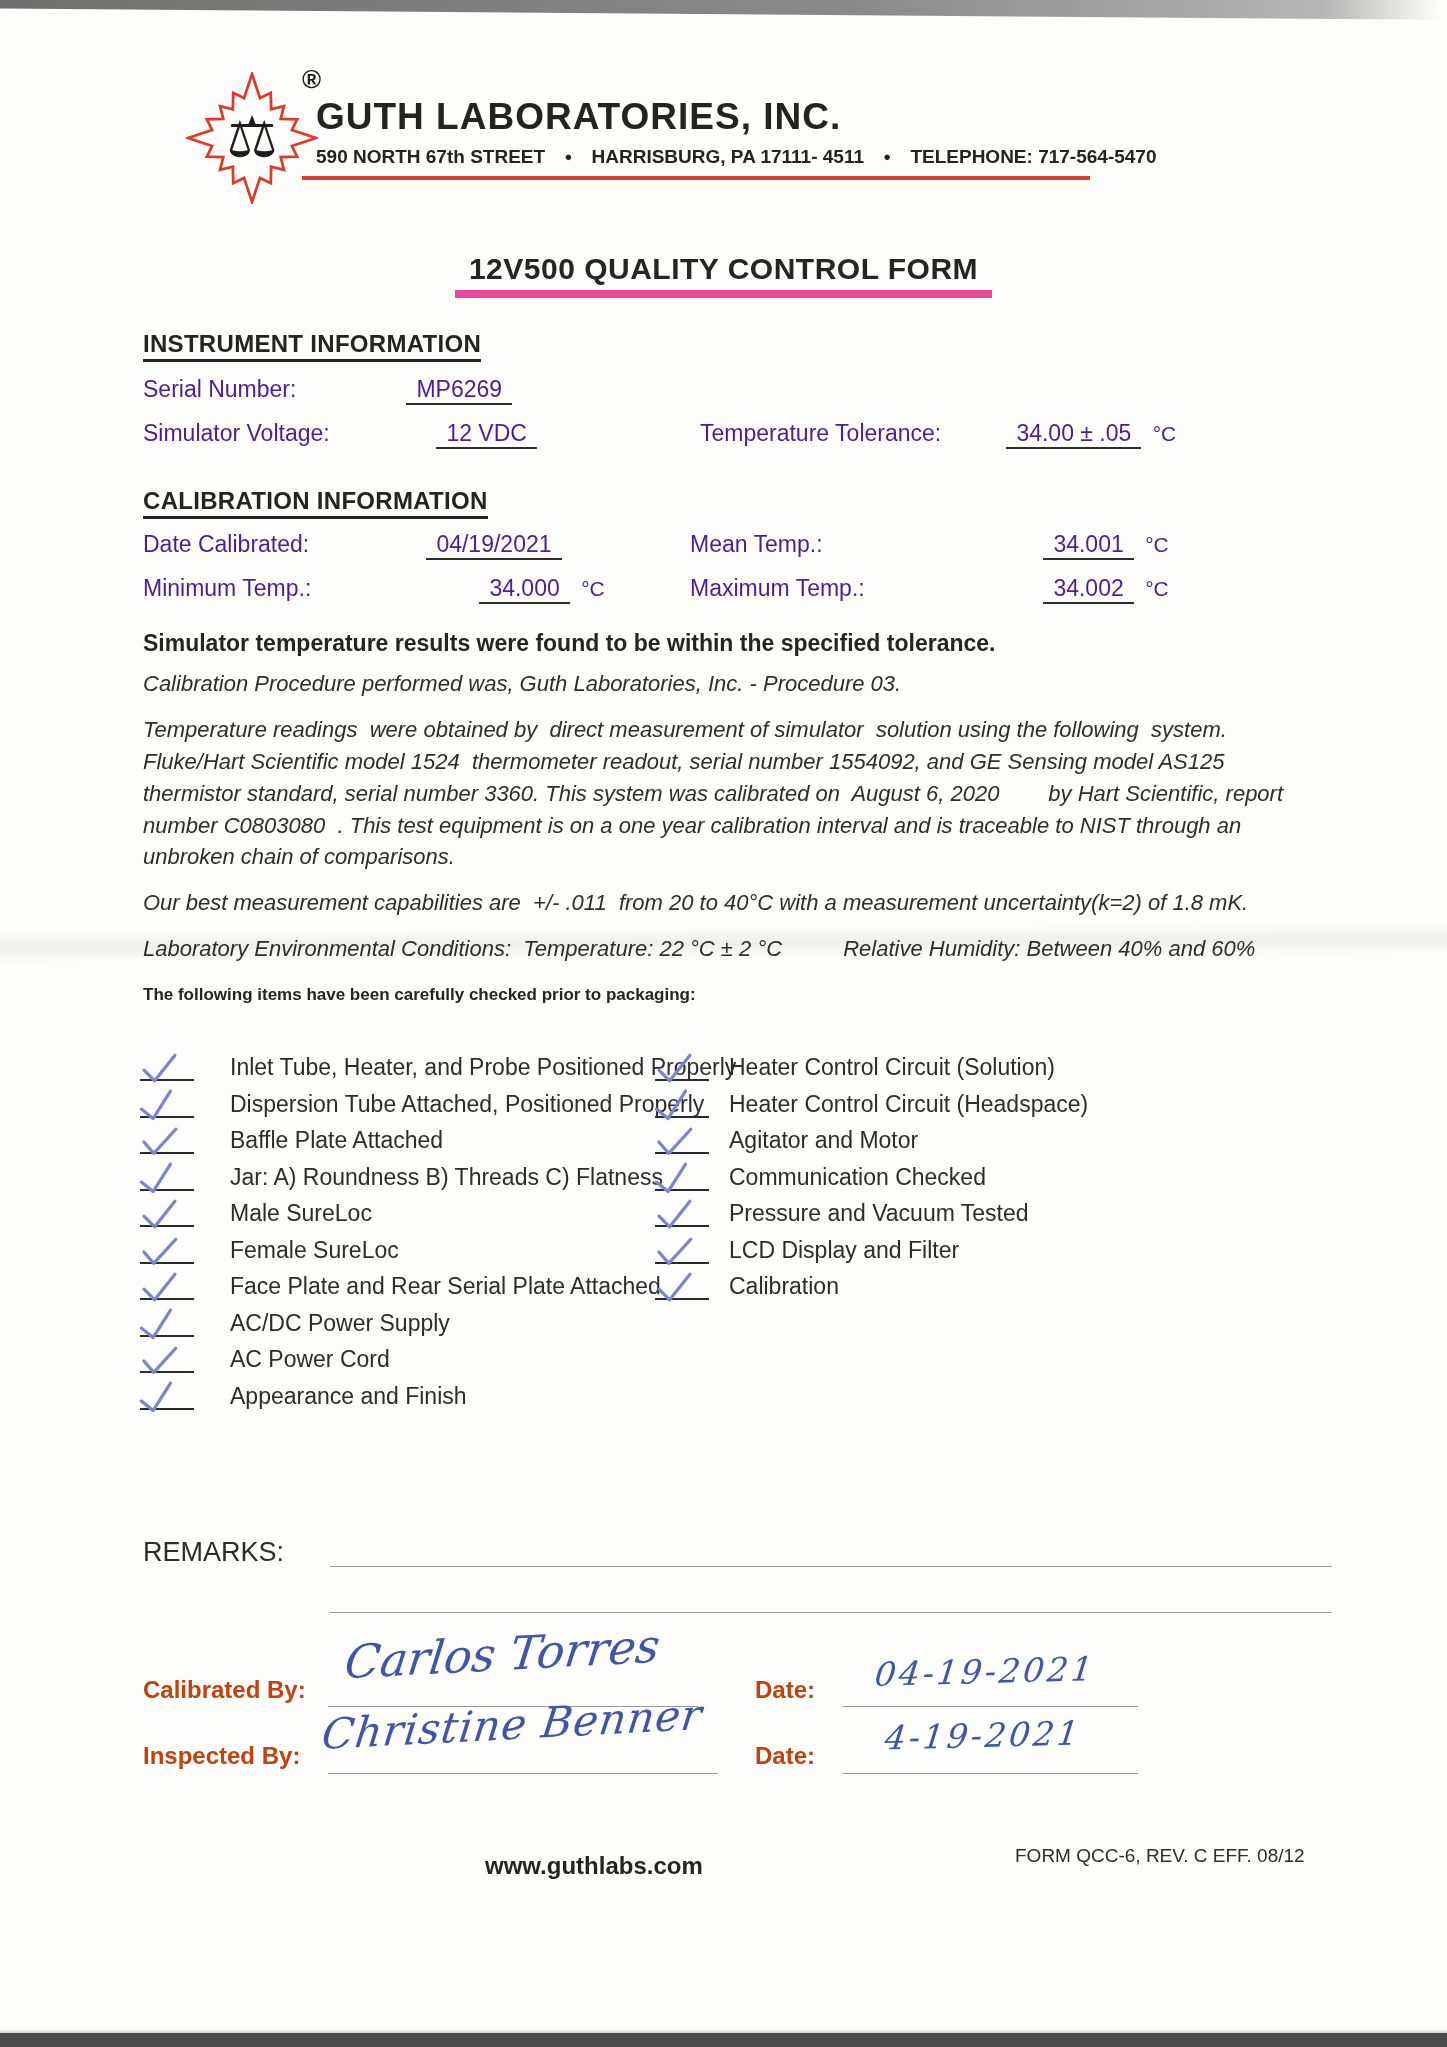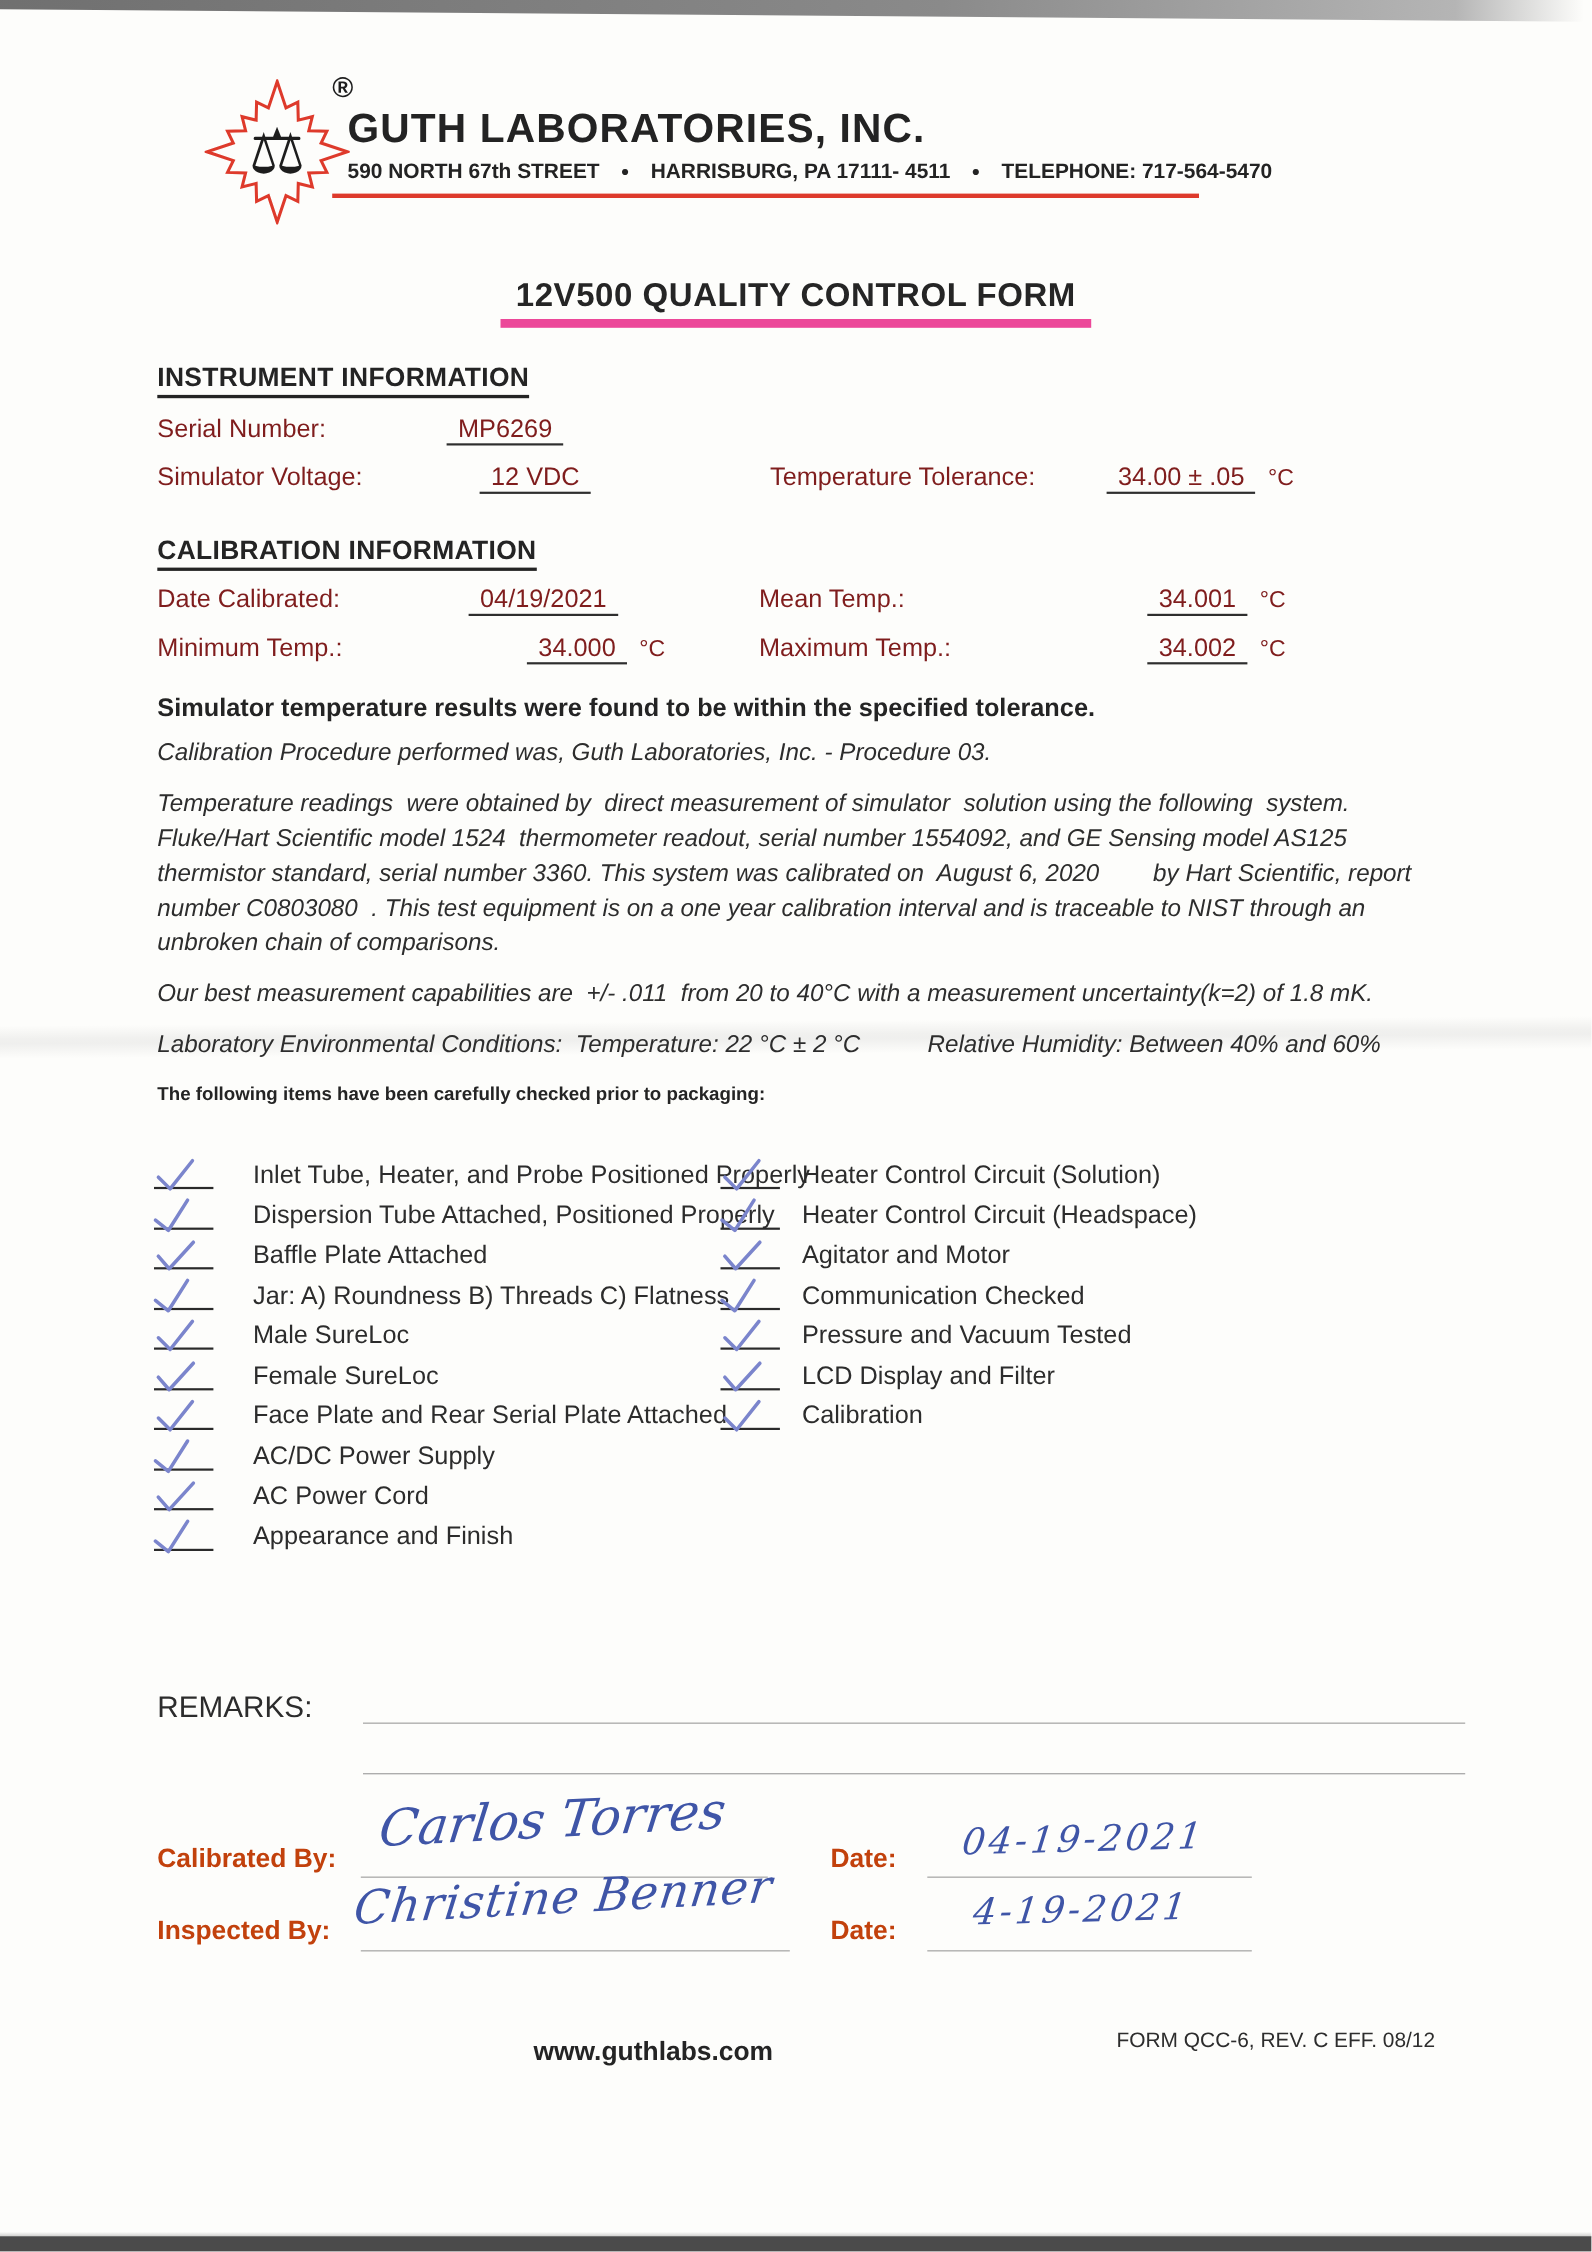--- a/index.html
+++ b/index.html
@@ -27,21 +27,21 @@
   .address-line{position:absolute;left:316px;top:146px;font-size:19px;font-weight:bold;color:#232323;white-space:nowrap;}
   .address-line .bullet{margin:0 14px;font-size:13px;vertical-align:2px;}
   .red-rule{position:absolute;left:302px;top:176px;width:788px;height:4px;background:#de3a2b;}
   
   .form-title{position:absolute;left:0;top:252px;width:100%;text-align:center;}
   .form-title span{display:inline-block;font-size:30px;font-weight:bold;letter-spacing:0.5px;color:#252525;
     border-bottom:8px solid #ec4899;padding:0 14px 4px;}
   
   .sec-heading{font-size:24px;font-weight:bold;color:#242424;border-bottom:3.5px solid #242424;padding-bottom:2px;letter-spacing:0.3px;}
   
-  .field{font-size:23px;color:#7f1d1d;white-space:nowrap;}
+  .field{font-size:23px;color:#4c1d95;white-space:nowrap;}
   .field .label{display:inline-block;}
   .uval{border-bottom:2px solid #2e2e2e;padding:0 10px 1px;}
   .unit{margin-left:5px;font-size:21px;}
   
   .result-line{font-size:23px;font-weight:bold;color:#242424;}
   .paras{position:absolute;left:143px;top:668px;width:1185px;}
   .paras p{margin:0 0 14px 0;font-size:22px;font-style:italic;line-height:1.45;color:#2d2d2d;white-space:pre-wrap;}
   
   .chk-heading{font-size:17px;font-weight:bold;color:#242424;}
   .chk-col{position:absolute;display:flex;flex-direction:column;}

